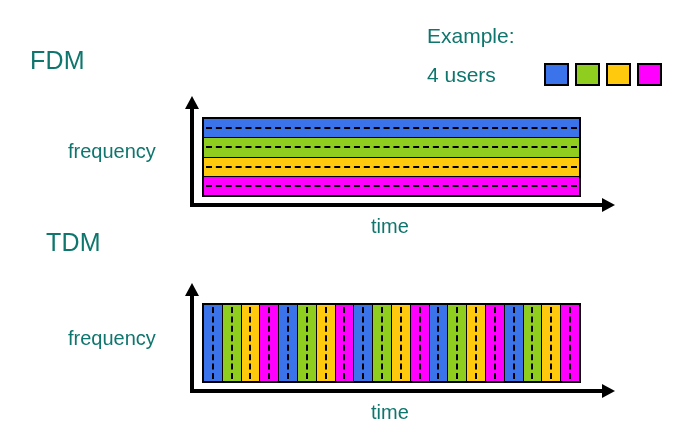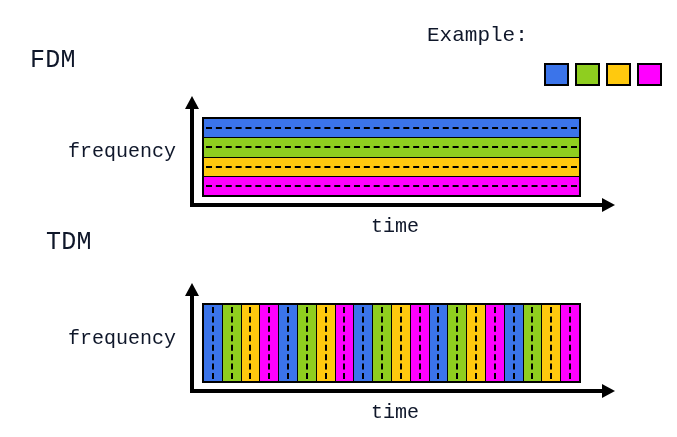--- a/index.html
+++ b/index.html
@@ -20,22 +20,22 @@
     position: absolute;
     left: 0; top: 0;
     width: 677px;
     height: 437px;
   }
 
   
   .txt {
     position: absolute;
     white-space: nowrap;
-    color: #0f172a;
-    font-family: Liberation Mono, monospace;
+    color: #0f766e;
+    font-family: Liberation Sans, sans-serif;
   }
 
   .section-label {
     font-size: 25px;
     letter-spacing: 0.2px;
     margin-left: 16px;
   }
   .axis-label {
     font-size: 20px;
   }
@@ -140,20 +140,21 @@
     transform: translateX(-1px);
   }
 </style>
 </head>
 <body>
 
 <div class="stage">
 
   <div class="txt legend-title" style="left:427px; top:24px;">Example:</div>
 
+  <div class="txt legend-sub" style="left:427px; top:63px;">4 users</div>
 
   <div class="legend-swatches" style="left:544px; top:63px;">
     <div class="swatch" style="background: rgb(59, 116, 234);"></div>
     <div class="swatch" style="background: rgb(143, 206, 31);"></div>
     <div class="swatch" style="background: rgb(255, 201, 14);"></div>
     <div class="swatch" style="background: rgb(255, 0, 255);"></div>
   </div>
 
   <div class="txt section-label" style="left:14px; top:46px;">FDM</div>
 

